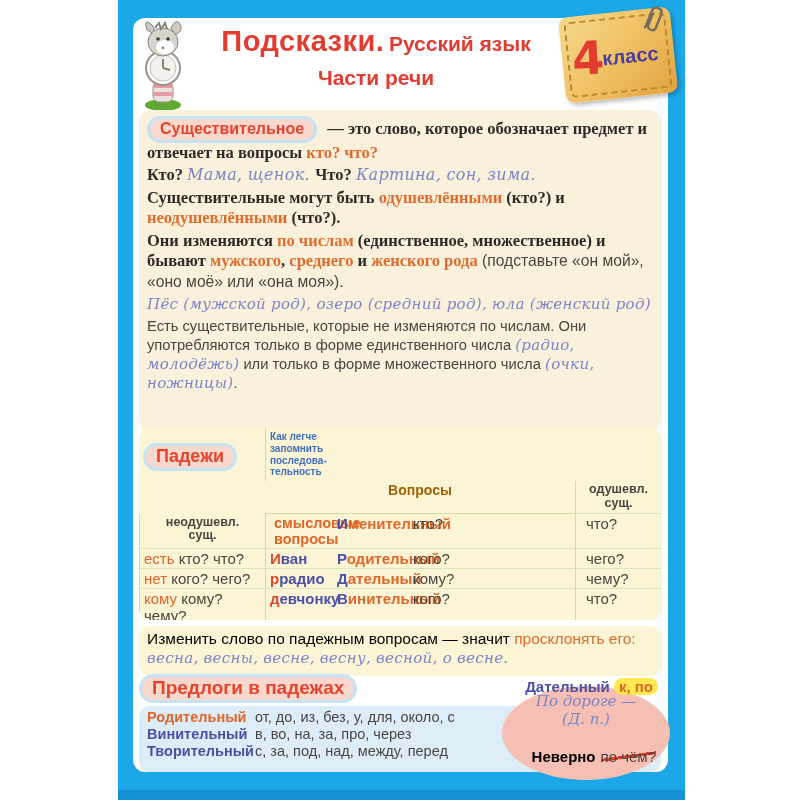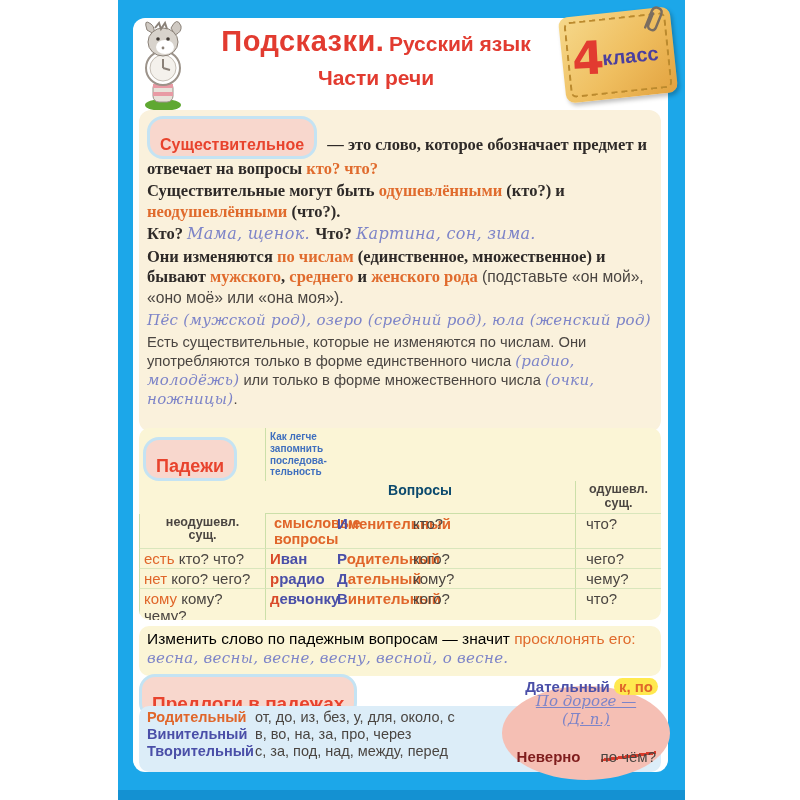--- a/index.html
+++ b/index.html
@@ -20,21 +20,21 @@
   .grade-note{position:absolute;right:-6px;top:-6px;width:112px;height:86px;
       background:linear-gradient(135deg,#F6D98C 0%,#EFBE5F 55%,#E2A23F 100%);
       border-radius:9px;transform:rotate(-6deg);box-shadow:2px 3px 4px rgba(0,0,0,.25);}
   .grade-inner{position:absolute;inset:5px;border:2px dashed #BB8A2E;border-radius:6px;}
   .grade-num{position:absolute;left:10px;top:16px;font-size:46px;font-weight:bold;color:#E23B30;
       font-family:"DejaVu Sans",sans-serif;transform:rotate(3deg);}
   .grade-word{position:absolute;left:40px;top:34px;font-size:20px;font-weight:bold;color:#4B3F9E;}
   .clip{position:absolute;right:4px;top:-4px;}
   
   .pill{display:inline-block;background:#F8D7CD;border:3px solid #C4E3F3;border-radius:16px;
-        padding:16px 10px 1px 10px;color:#E8432D;font-weight:bold;
+        padding:0 10px 1px 10px;color:#E8432D;font-weight:bold;
         font-family:"Liberation Sans",sans-serif;}
   
   .cream{position:absolute;left:6px;top:92px;width:506px;height:314px;background:#FAF1DC;
          border-radius:12px;padding:4px 8px;overflow:hidden;}
   .serif-par{font-family:"Liberation Serif",serif;font-weight:bold;color:#2E2A28;
              font-size:16.5px;line-height:1.24;margin:2px 0;}
   .sans-par{font-family:"Liberation Sans",sans-serif;color:#4A4541;font-size:15.5px;
             line-height:1.22;margin:3px 0;}
   .s-accent{color:#E06B2D;}
   .s-hand{font-family:"DejaVu Serif",serif;font-style:italic;color:#7D84C8;font-weight:normal;
@@ -42,23 +42,23 @@
   .s-bold{color:#2E2A28;font-weight:bold;}
   .s-sans{font-family:"Liberation Sans",sans-serif;font-weight:normal;color:#4A4541;font-size:.95em;}
   .noun-pill{font-size:16px;margin-right:6px;}
   
   .ybox{position:absolute;left:6px;top:410px;width:522px;height:192px;background:#FBF5D6;
         border-radius:10px;overflow:hidden;}
   .tbl{display:grid;grid-template-columns:126px 64px 74px 172px 86px;width:522px;}
   .cell{padding:1px 4px;font-size:15px;color:#4A4541;}
   .bl{border-left:1px solid #CBDFA9;}
   .bb{border-bottom:1px solid #D9E6BC;}
-  .h-pill-cell{grid-row:1/3;display:flex;align-items:flex-end;padding:4px 2px 0 4px;}
+  .h-pill-cell{grid-row:1/3;display:flex;align-items:center;padding:4px 2px 0 4px;}
   .h-pill{font-size:18px;}
-  .h-q{grid-column:2/5;text-align:center;font-weight:bold;color:#0c4a6e;font-size:14px;
+  .h-q{grid-column:2/5;text-align:center;font-weight:bold;color:#a16207;font-size:14px;
        border-bottom:1px solid #CBDFA9;}
   .h-mem{grid-row:1/3;font-size:10px;line-height:1.18;color:#3F6FBE;font-weight:bold;
          white-space:pre-line;padding:3px 4px;}
   .h-sub{font-size:12.5px;font-weight:bold;color:#4A4541;text-align:center;white-space:pre-line;
          line-height:1.1;padding:2px;}
   .h-sem{color:#E0662A;font-size:14.5px;font-weight:bold;text-align:left;padding-left:8px;
          display:flex;align-items:center;}
   .trow{display:contents;}
   .case-cell{font-weight:bold;padding-left:8px;}
   .cf{color:#4A4FA8;}
@@ -78,24 +78,24 @@
   .dat-preps{color:#E0662A;background:#FFE94F;border-radius:10px;padding:0 5px;}
   .bluebox{position:absolute;left:6px;top:688px;width:514px;height:64px;background:#DCEDF8;
            border-radius:10px;padding:2px 0 0 8px;overflow:visible;}
   .prow{display:flex;font-size:14.5px;line-height:1.1;margin-top:1.5px;}
   .pname{font-weight:bold;width:108px;flex:none;}
   [data-color="orange"] .pname{color:#E0662A;}
   [data-color="blue"] .pname{color:#4A4FA8;}
   .plist{color:#4A4541;}
   .blob{position:absolute;right:-2px;top:668px;width:168px;height:88px;background:#F5BFB4;
         border-radius:50%;z-index:3;text-align:center;padding-top:6px;}
-  .blob-hand{font-family:"DejaVu Serif",serif;font-style:italic;color:#7D84C8;font-size:15px;text-decoration:underline;}
+  .blob-hand{font-family:"DejaVu Serif",serif;font-style:italic;color:#7D84C8;font-size:15px;}
   .blob-red{color:#E23B30;font-weight:bold;font-size:15px;}
   .wrong{position:absolute;right:12px;top:730px;z-index:6;font-size:15px;}
-  .wrong-label{color:#7f1d1d;font-weight:bold;margin-right:20px;text-align:center;}
+  .wrong-label{color:#000000;font-weight:bold;margin-right:5px;text-align:center;}
   .crossed{color:#4A4541;position:relative;
      background:linear-gradient(172deg,transparent 44%,#D93A2A 44%,#D93A2A 56%,transparent 56%);}
 </style>
 </head>
 <body>
 
 <div class="canvas">
   <div class="scan">
     <div class="card">
 
@@ -132,22 +132,22 @@
           <svg class="clip" width="26" height="32" viewBox="0 0 26 32">
             <path d="M8 26 L8 8 Q8 3 13 3 Q18 3 18 8 L18 22 Q18 26 14 26 Q10 26 10 22 L10 10" fill="none" stroke="#7a6d60" stroke-width="2.4" stroke-linecap="round" transform="rotate(28 13 16)"></path>
           </svg>
         </div>
       </div>
 
       <div class="cream">
         <p class="serif-par">
           <span class="pill noun-pill">Существительное</span><span><span> — это слово, которое обозначает предмет и отвечает на вопросы </span><span class="s-accent">кто? что?</span></span>
         </p>
+        <p class="serif-par"><span class="s-bold">Кто? </span><span class="s-hand">Мама, щенок. </span><span class="s-bold">Что? </span><span class="s-hand">Картина, сон, зима.</span></p>
         <p class="serif-par"><span>Существительные могут быть </span><span class="s-accent">одушевлёнными</span><span> (кто?) и </span><span class="s-accent">неодушевлёнными</span><span> (что?).</span></p>
-        <p class="serif-par"><span class="s-bold">Кто? </span><span class="s-hand">Мама, щенок. </span><span class="s-bold">Что? </span><span class="s-hand">Картина, сон, зима.</span></p>
         <p class="serif-par"><span>Они изменяются </span><span class="s-accent">по числам</span><span> (единственное, множественное) и бывают </span><span class="s-accent">мужского</span><span>, </span><span class="s-accent">среднего</span><span> и </span><span class="s-accent">женского рода</span><span class="s-sans"> (подставьте «он мой», «оно моё» или «она моя»).</span></p>
         <p class="sans-par"><span class="s-hand">Пёс (мужской род), озеро (средний род), юла (женский род)</span></p>
         <p class="sans-par"><span class="s-sans">Есть существительные, которые не изменяются по числам. Они употребляются только в форме единственного числа </span><span class="s-hand">(радио, молодёжь)</span><span class="s-sans"> или только в форме множественного числа </span><span class="s-hand">(очки, ножницы)</span><span class="s-sans">.</span></p>
       </div>
 
       <div class="ybox">
         <div class="tbl">
           <div class="cell h-pill-cell">
             <span class="pill h-pill">Падежи</span>
           </div>

